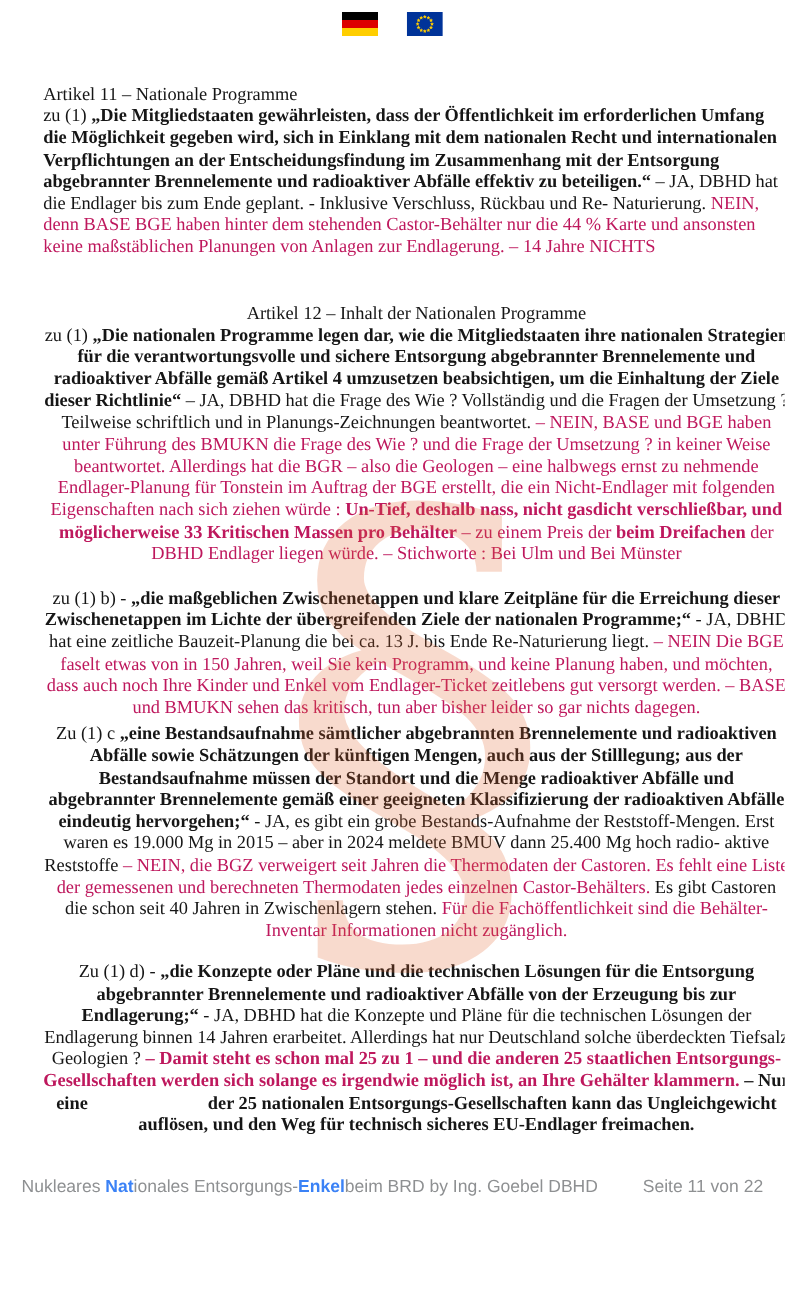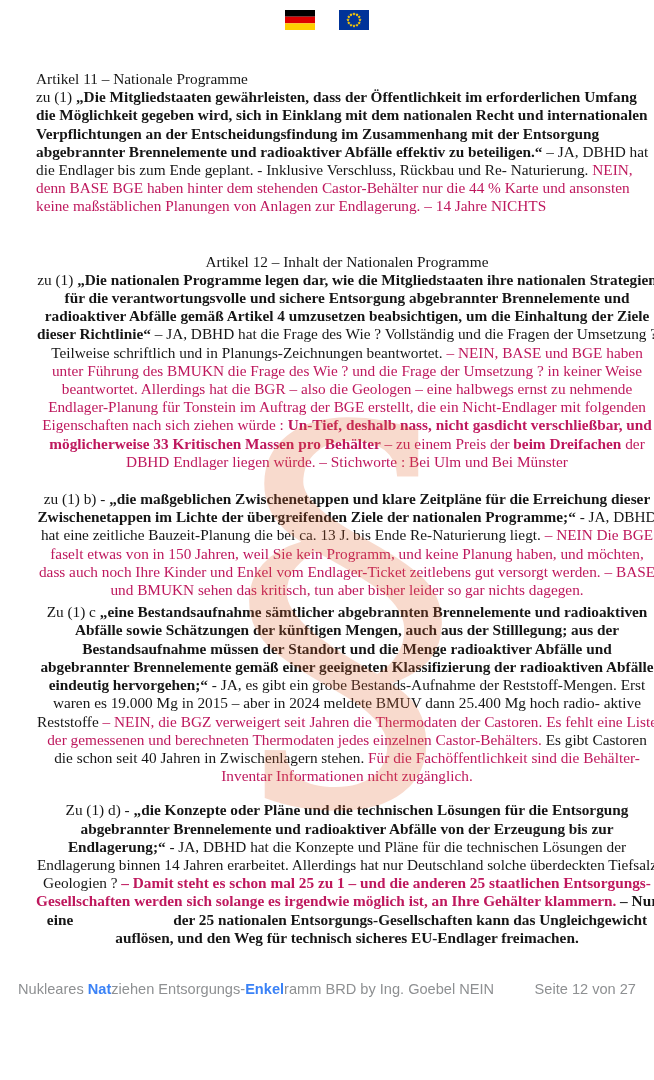--- a/index.html
+++ b/index.html
@@ -58,17 +58,17 @@
       <p class="block"><span>Artikel 11 – Nationale Programme</span><br><span>zu (1) </span><span class="b">„Die Mitgliedstaaten gewährleisten, dass der Öffentlichkeit im erforderlichen Umfang die Möglichkeit gegeben wird, sich in Einklang mit dem nationalen Recht und internationalen Verpflichtungen an der Entscheidungsfindung im Zusammenhang mit der Entsorgung abgebrannter Brennelemente und radioaktiver Abfälle effektiv zu beteiligen.“</span><span> – JA, DBHD hat die Endlager bis zum Ende geplant. - Inklusive Verschluss, Rückbau und Re- Naturierung. </span><span class="r">NEIN, denn BASE BGE haben hinter dem stehenden Castor-Behälter nur die 44 % Karte und ansonsten keine maßstäblichen Planungen von Anlagen zur Endlagerung. – 14 Jahre NICHTS</span></p>
       <p class="block"><span>Artikel 12 – Inhalt der Nationalen Programme</span><br><span>zu (1) </span><span class="b">„Die nationalen Programme legen dar, wie die Mitgliedstaaten ihre nationalen Strategien für die verantwortungsvolle und sichere Entsorgung abgebrannter Brennelemente und radioaktiver Abfälle gemäß Artikel 4 umzusetzen beabsichtigen, um die Einhaltung der Ziele dieser Richtlinie“</span><span> – JA, DBHD hat die Frage des Wie ? Vollständig und die Fragen der Umsetzung ? Teilweise schriftlich und in Planungs-Zeichnungen beantwortet. </span><span class="r">– NEIN, BASE und BGE haben unter Führung des BMUKN die Frage des Wie ? und die Frage der Umsetzung ? in keiner Weise beantwortet. Allerdings hat die BGR – also die Geologen – eine halbwegs ernst zu nehmende Endlager-Planung für Tonstein im Auftrag der BGE erstellt, die ein Nicht-Endlager mit folgenden Eigenschaften nach sich ziehen würde : </span><span class="b r">Un-Tief, deshalb nass, nicht gasdicht verschließbar, und möglicherweise 33 Kritischen Massen pro Behälter</span><span class="r"> – zu einem Preis der </span><span class="b r">beim Dreifachen</span><span class="r"> der DBHD Endlager liegen würde. – Stichworte : Bei Ulm und Bei Münster</span></p>
       <p class="block"><span>zu (1) b) - </span><span class="b">„die maßgeblichen Zwischenetappen und klare Zeitpläne für die Erreichung dieser Zwischenetappen im Lichte der übergreifenden Ziele der nationalen Programme;“</span><span> - JA, DBHD hat eine zeitliche Bauzeit-Planung die bei ca. 13 J. bis Ende Re-Naturierung liegt. </span><span class="r">– NEIN Die BGE faselt etwas von in 150 Jahren, weil Sie kein Programm, und keine Planung haben, und möchten, dass auch noch Ihre Kinder und Enkel vom Endlager-Ticket zeitlebens gut versorgt werden. – BASE und BMUKN sehen das kritisch, tun aber bisher leider so gar nichts dagegen.</span></p>
       <p class="block"><span>Zu (1) c </span><span class="b">„eine Bestandsaufnahme sämtlicher abgebrannten Brennelemente und radioaktiven Abfälle sowie Schätzungen der künftigen Mengen, auch aus der Stilllegung; aus der Bestandsaufnahme müssen der Standort und die Menge radioaktiver Abfälle und abgebrannter Brennelemente gemäß einer geeigneten Klassifizierung der radioaktiven Abfälle eindeutig hervorgehen;“</span><span> - JA, es gibt ein grobe Bestands-Aufnahme der Reststoff-Mengen. Erst waren es 19.000 Mg in 2015 – aber in 2024 meldete BMUV dann 25.400 Mg hoch radio- aktive Reststoffe </span><span class="r">– NEIN, die BGZ verweigert seit Jahren die Thermodaten der Castoren. Es fehlt eine Liste der gemessenen und berechneten Thermodaten jedes einzelnen Castor-Behälters. </span><span>Es gibt Castoren die schon seit 40 Jahren in Zwischenlagern stehen. </span><span class="r">Für die Fachöffentlichkeit sind die Behälter-Inventar Informationen nicht zugänglich.</span></p>
       <p class="block"><span>Zu (1) d) - </span><span class="b">„die Konzepte oder Pläne und die technischen Lösungen für die Entsorgung abgebrannter Brennelemente und radioaktiver Abfälle von der Erzeugung bis zur Endlagerung;“</span><span> - JA, DBHD hat die Konzepte und Pläne für die technischen Lösungen der Endlagerung binnen 14 Jahren erarbeitet. Allerdings hat nur Deutschland solche überdeckten Tiefsalz Geologien ? </span><span class="b r">– Damit steht es schon mal 25 zu 1 – und die anderen 25 staatlichen Entsorgungs-Gesellschaften werden sich solange es irgendwie möglich ist, an Ihre Gehälter klammern.</span><span class="b"> – Nur eine</span><span class="gap" style="width: 100px;"></span><span class="b">der 25 nationalen Entsorgungs-Gesellschaften kann das Ungleichgewicht auflösen, und den Weg für technisch sicheres EU-Endlager freimachen.</span></p>
     </div>
 
   <div class="watermark" style="color: rgba(224, 100, 44, 0.24);">§</div>
 
   <div class="footer">
-    <span><span>Nukleares </span><span class="b">Nat</span><span>ziehen Entsorgungs-</span><span class="b">Enkel</span><span>ramm BRD by Ing. Goebel NEIN</span></span>
-    <span>Seite 12 von 27</span>
+    <span><span>Nukleares </span><span class="b">Nat</span><span>ionales Entsorgungs-</span><span class="b">Enkel</span><span>beim BRD by Ing. Goebel DBHD</span></span>
+    <span>Seite 11 von 22</span>
   </div>
 
 </div>
 
 </body></html>

